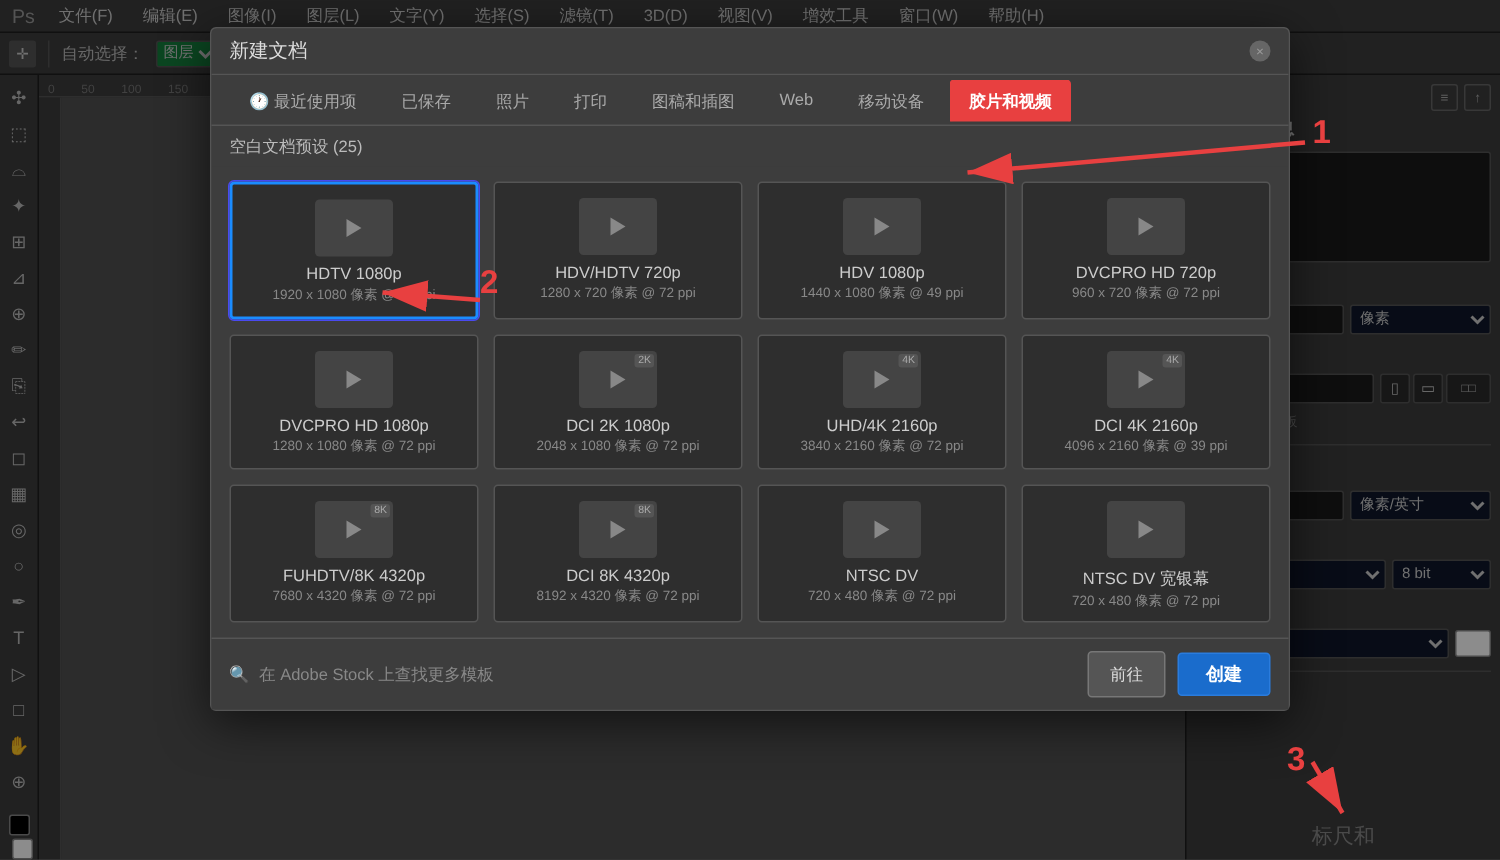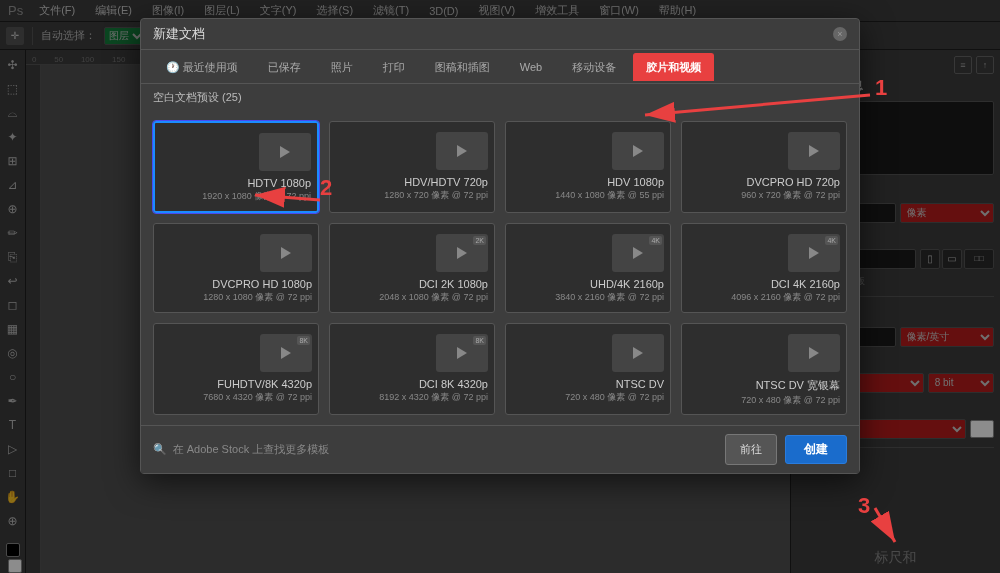--- a/index.html
+++ b/index.html
@@ -114,21 +114,21 @@
     .right-field-label { font-size: 10px; color: #aaa; margin-top: 4px; }
     .right-field-row {
       display: flex; gap: 4px; align-items: center;
     }
     .right-input {
       background: #1a1a1a; border: 1px solid #555; color: #ccc;
       padding: 2px 4px; font-size: 11px; height: 20px;
       border-radius: 2px; flex: 1;
     }
     .right-select {
-      background: #b91c1c; border: 1px solid #555; color: #ccc;
+      background: #0f172a; border: 1px solid #555; color: #ccc;
       padding: 2px 2px; font-size: 10px; height: 20px;
       border-radius: 2px; flex: 1; cursor: pointer;
     }
     .orientation-btns {
       display: flex; gap: 2px;
     }
     .orient-btn {
       width: 20px; height: 20px;
       background: #2a2a2a; border: 1px solid #555;
       display: flex; align-items: center; justify-content: center;
@@ -237,21 +237,21 @@
       max-height: 380px;
       overflow-y: auto;
     }
     .preset-card {
       background: #2e2e2e;
       border: 1px solid #555;
       border-radius: 3px;
       padding: 10px 6px 8px;
       display: flex;
       flex-direction: column;
-      align-items: flex-end;
+      align-items: center;
       cursor: pointer;
       min-height: 90px;
       position: relative;
     }
     .preset-card.selected {
       border: 2px solid #1a8cff;
       outline: 1px solid #4a4af0;
     }
     .preset-icon-area {
       width: 52px; height: 38px;
@@ -528,21 +528,21 @@
         </div>
         <div class="preset-name">HDV/HDTV 720p</div>
         <div class="preset-desc">1280 x 720 像素 @ 72 ppi</div>
       </div>
 
       <div class="preset-card">
         <div class="preset-icon-area">
           <div class="play-triangle"></div>
         </div>
         <div class="preset-name">HDV 1080p</div>
-        <div class="preset-desc">1440 x 1080 像素 @ 55 ppi</div>
+        <div class="preset-desc">1440 x 1080 像素 @ 49 ppi</div>
       </div>
 
       <div class="preset-card">
         <div class="preset-icon-area">
           <div class="play-triangle"></div>
         </div>
         <div class="preset-name">DVCPRO HD 720p</div>
         <div class="preset-desc">960 x 720 像素 @ 72 ppi</div>
       </div>
 
@@ -571,21 +571,21 @@
         <div class="preset-name">UHD/4K 2160p</div>
         <div class="preset-desc">3840 x 2160 像素 @ 72 ppi</div>
       </div>
 
       <div class="preset-card">
         <div class="preset-icon-area">
           <div class="play-triangle"></div>
           <div class="badge">4K</div>
         </div>
         <div class="preset-name">DCI 4K 2160p</div>
-        <div class="preset-desc">4096 x 2160 像素 @ 72 ppi</div>
+        <div class="preset-desc">4096 x 2160 像素 @ 39 ppi</div>
       </div>
 
       <div class="preset-card">
         <div class="preset-icon-area">
           <div class="play-triangle"></div>
           <div class="badge">8K</div>
         </div>
         <div class="preset-name">FUHDTV/8K 4320p</div>
         <div class="preset-desc">7680 x 4320 像素 @ 72 ppi</div>
       </div>

